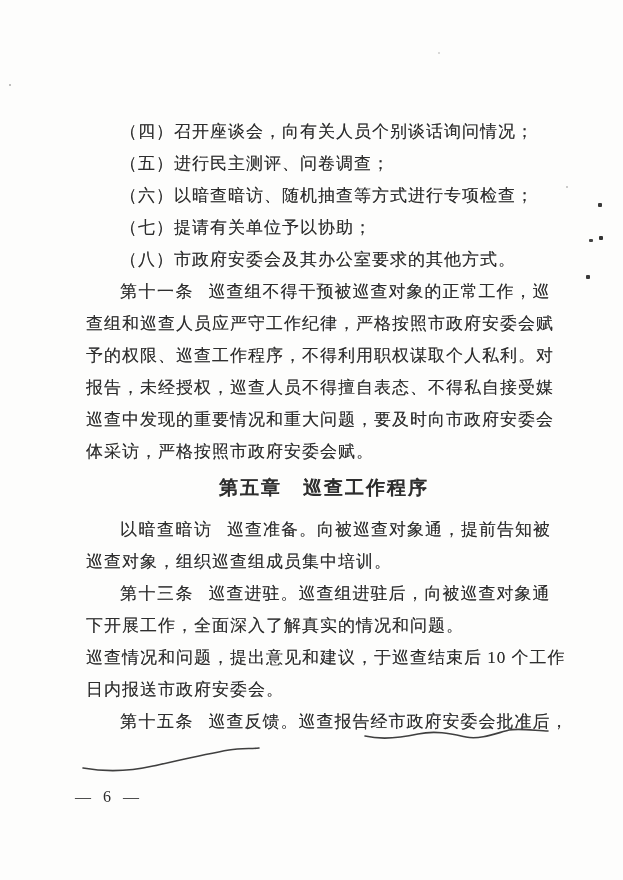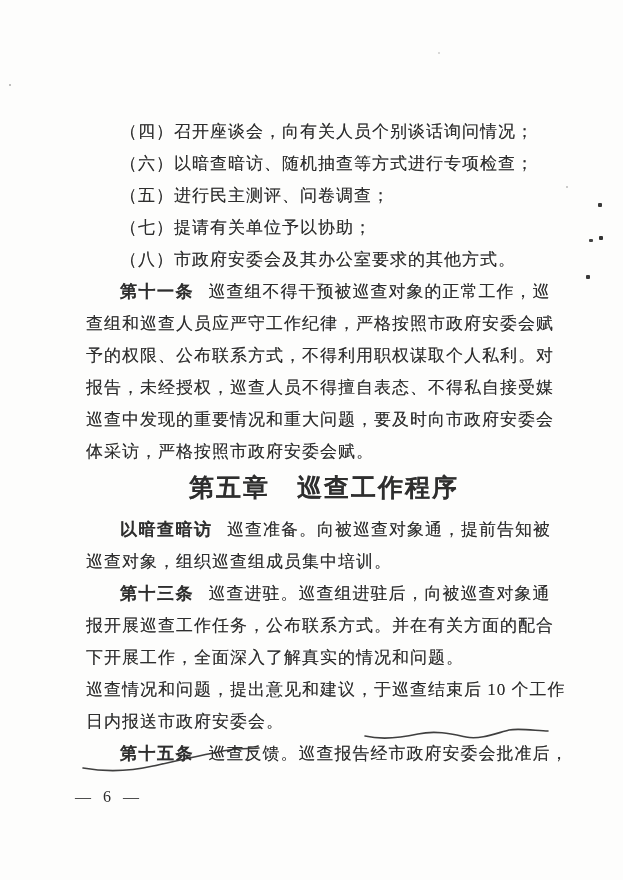--- a/index.html
+++ b/index.html
@@ -24,23 +24,23 @@
     left: 86px; top: 116px;
     width: 476px;
     color: var(--ink);
     font-size: 17px;
     line-height: 32px;
     letter-spacing: 1px;
     text-shadow: 0 0 0.4px rgba(46,46,46,0.55);
   }
   .line { white-space: nowrap; }
   .indent { padding-left: 34px; }
-  .lbl { font-weight: 700; margin-right: 0.85em; letter-spacing: 1.5px; }
+  .lbl { font-weight: 400; margin-right: 0.85em; letter-spacing: 1.5px; }
   .chapter {
-    font-size: 25px;
+    font-size: 19px;
     font-weight: 700;
     text-align: center;
     letter-spacing: 2px;
     line-height: 32px;
     margin-top: 4px;
     margin-bottom: 10px;
   }
   .pageno {
     position: absolute;
     left: 75px; top: 788px;
@@ -69,39 +69,38 @@
   }
 </style>
 </head>
 <body>
 
 <div class="page">
 
   <div class="body-text">
 
     <div class="line indent">（四）召开座谈会，向有关人员个别谈话询问情况；</div>
+    <div class="line indent">（五）进行民主测评、问卷调查；</div>
     <div class="line indent">（六）以暗查暗访、随机抽查等方式进行专项检查；</div>
-    <div class="line indent">（五）进行民主测评、问卷调查；</div>
     <div class="line indent">（七）提请有关单位予以协助；</div>
     <div class="line indent">（八）市政府安委会及其办公室要求的其他方式。</div>
 
     <div class="line indent"><b class="lbl">第十一条</b><span>巡查组不得干预被巡查对象的正常工作，巡</span></div>
     <div class="line">查组和巡查人员应严守工作纪律，严格按照市政府安委会赋</div>
-    <div class="line">予的权限、公布联系方式，不得利用职权谋取个人私利。对</div>
+    <div class="line">予的权限、巡查工作程序，不得利用职权谋取个人私利。对</div>
     <div class="line">报告，未经授权，巡查人员不得擅自表态、不得私自接受媒</div>
     <div class="line">巡查中发现的重要情况和重大问题，要及时向市政府安委会</div>
     <div class="line">体采访，严格按照市政府安委会赋。</div>
 
     <div class="chapter">第五章　巡查工作程序</div>
 
     <div class="line indent"><b class="lbl">以暗查暗访</b><span>巡查准备。向被巡查对象通，提前告知被</span></div>
     <div class="line">巡查对象，组织巡查组成员集中培训。</div>
 
     <div class="line indent"><b class="lbl">第十三条</b><span>巡查进驻。巡查组进驻后，向被巡查对象通</span></div>
-    <div class="line">报开展巡查工作任务，公布联系方式。并在有关方面的配合</div>
     <div class="line">下开展工作，全面深入了解真实的情况和问题。</div>
 
     <div class="line">巡查情况和问题，提出意见和建议，于巡查结束后 10 个工作</div>
     <div class="line">日内报送市政府安委会。</div>
 
     <div class="line indent"><b class="lbl">第十五条</b><span>巡查反馈。巡查报告经市政府安委会批准后，</span></div>
 
   </div>
 
   <div class="pageno">— 6 —</div>

